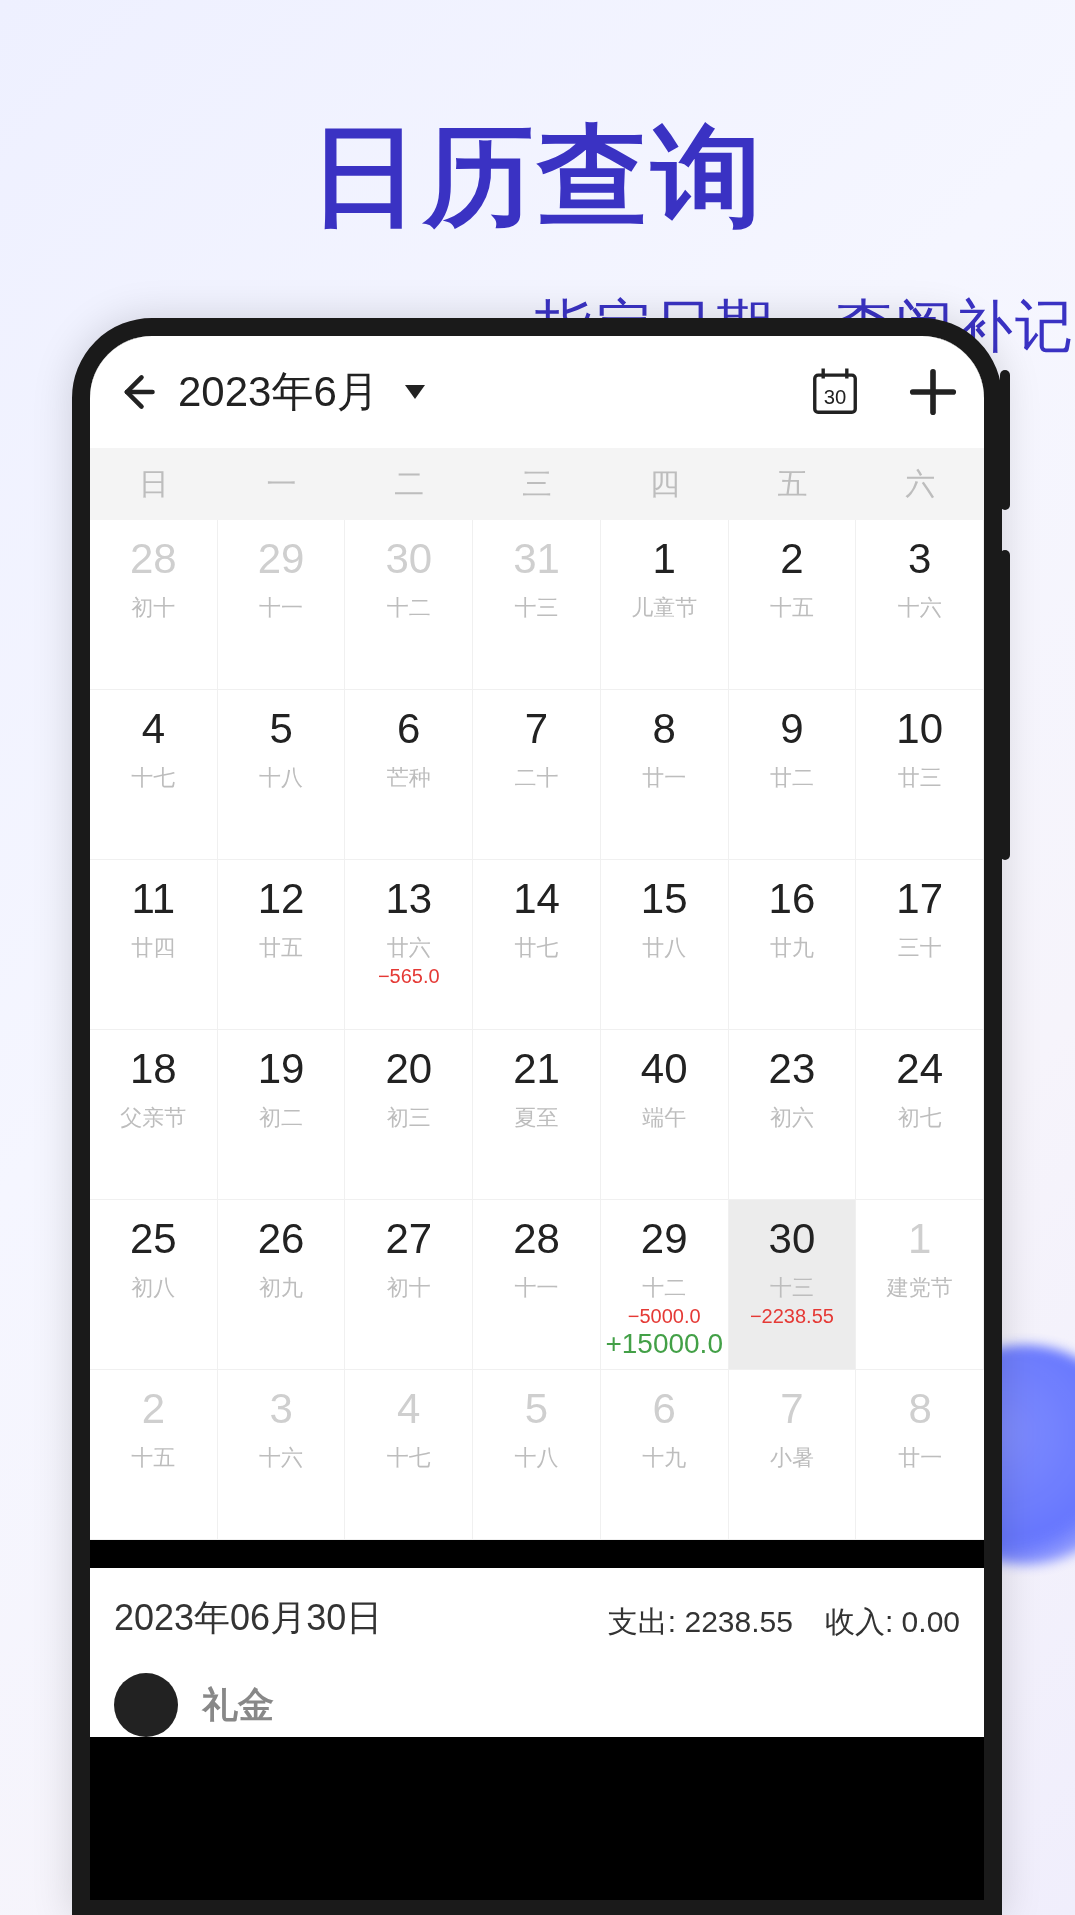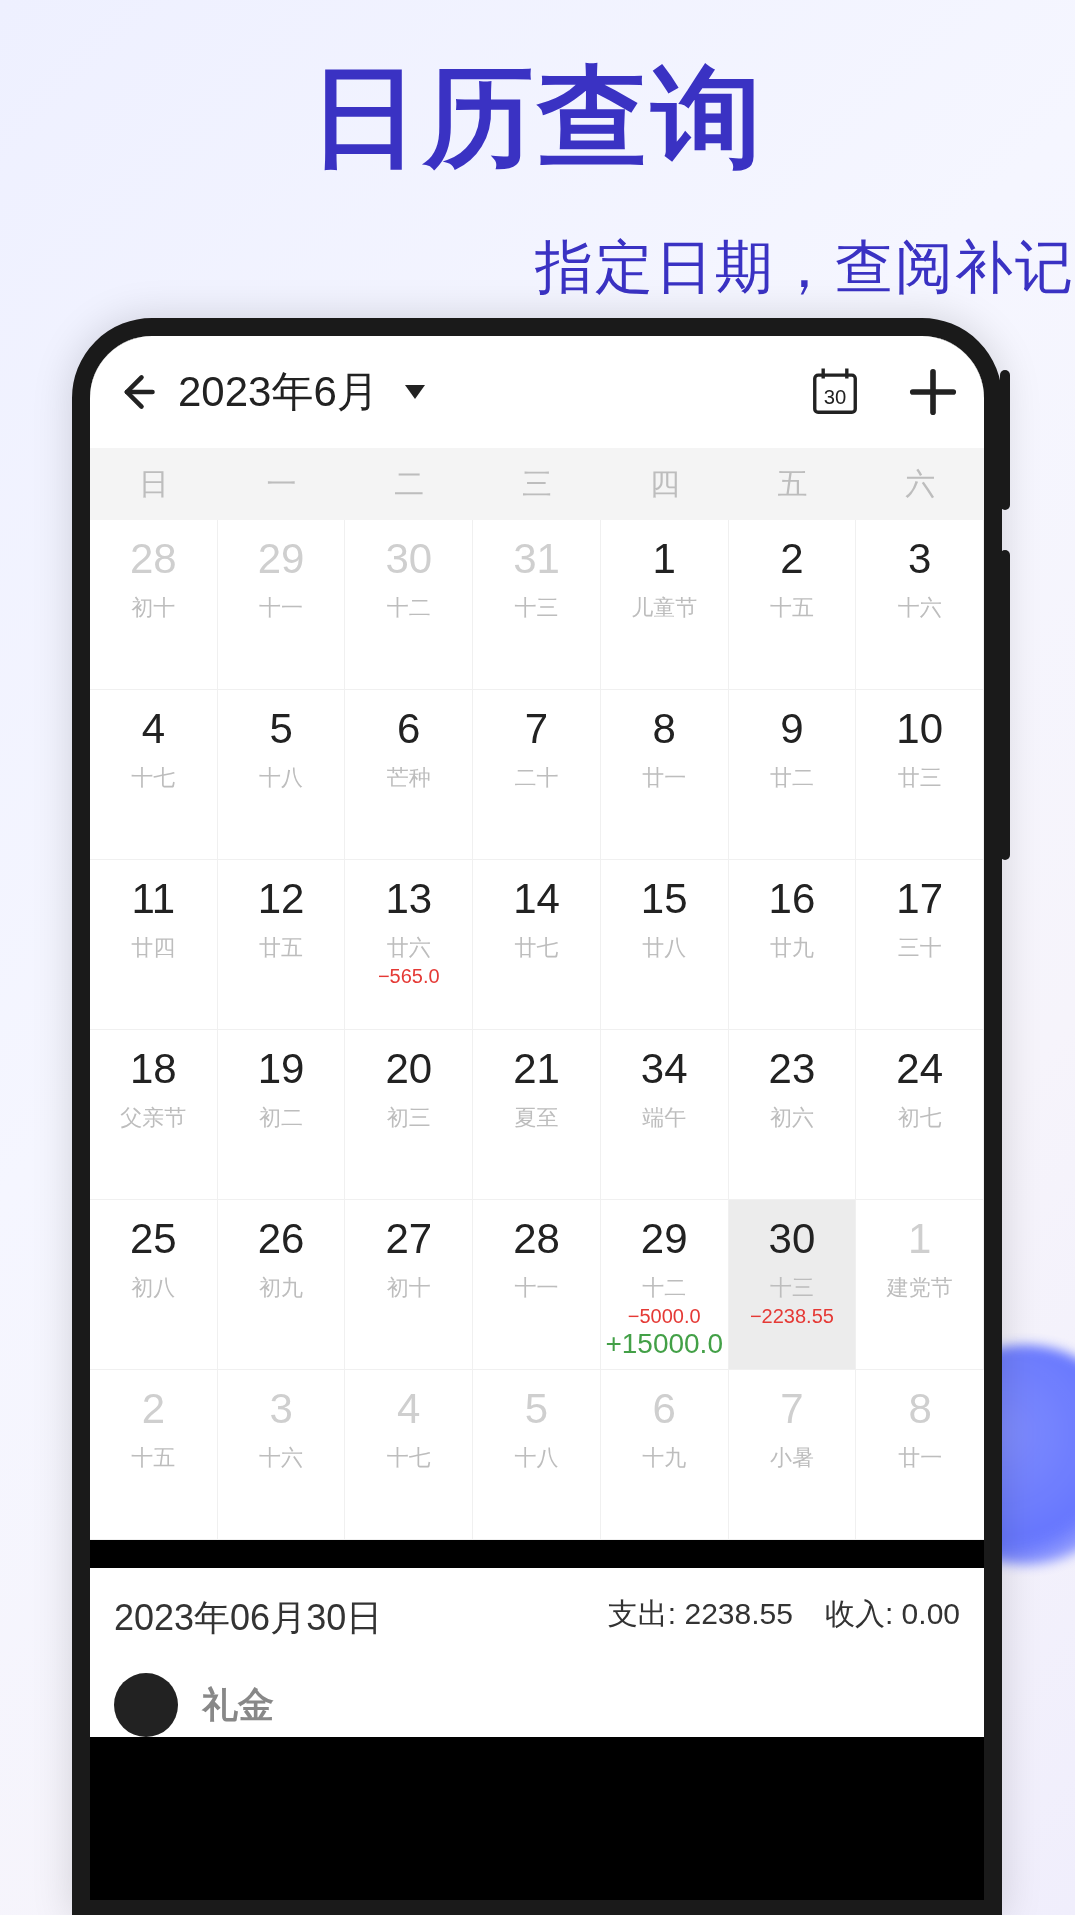--- a/index.html
+++ b/index.html
@@ -20,21 +20,21 @@
     border-radius: 50%;
     background: radial-gradient(circle at 40% 40%, #6b7bff 0%, #4f62ff 60%, rgba(79,98,255,0) 100%);
     filter: blur(6px);
     opacity: .85;
   }
   .promo-title {
     text-align: center;
     font-size: 110px;
     font-weight: 700;
     color: #3a32c3;
-    padding-top: 44px;
+    padding-top: 103px;
     letter-spacing: 4px;
   }
   .promo-sub {
     text-align: right;
     font-size: 58px;
     font-weight: 500;
     color: #3a32c3;
     margin-top: 36px;
     letter-spacing: 2px;
   }
@@ -132,21 +132,21 @@
   .lunar { font-size: 22px; color: #bdbdbd; margin-top: 11px; }
   .exp { font-size: 20px; color: #e53935; margin-top: 2px; }
   .inc { font-size: 28px; color: #43a047; margin-top: 0; }
   .cell.selected { background: #ececec; }
   
   .summary {
     background: #fff;
     margin-top: 28px;
     padding: 26px 24px 12px 24px;
     display: flex;
-    align-items: flex-start;
+    align-items: flex-end;
     font-size: 32px;
     color: #333;
   }
   .summary .date { flex: 1; font-weight: 500; font-size: 36px; }
   .summary .kv { margin-left: 32px; font-size: 30px; }
   .tx-preview {
     background: #fff;
     padding: 18px 24px 0 24px;
     display: flex;
     align-items: center;
@@ -294,21 +294,21 @@
         </div>
         <div class="cell">
           <div class="day-num">20</div>
           <div class="lunar">初三</div>
         </div>
         <div class="cell">
           <div class="day-num">21</div>
           <div class="lunar">夏至</div>
         </div>
         <div class="cell">
-          <div class="day-num">34</div>
+          <div class="day-num">40</div>
           <div class="lunar">端午</div>
         </div>
         <div class="cell">
           <div class="day-num">23</div>
           <div class="lunar">初六</div>
         </div>
         <div class="cell">
           <div class="day-num">24</div>
           <div class="lunar">初七</div>
         </div>

